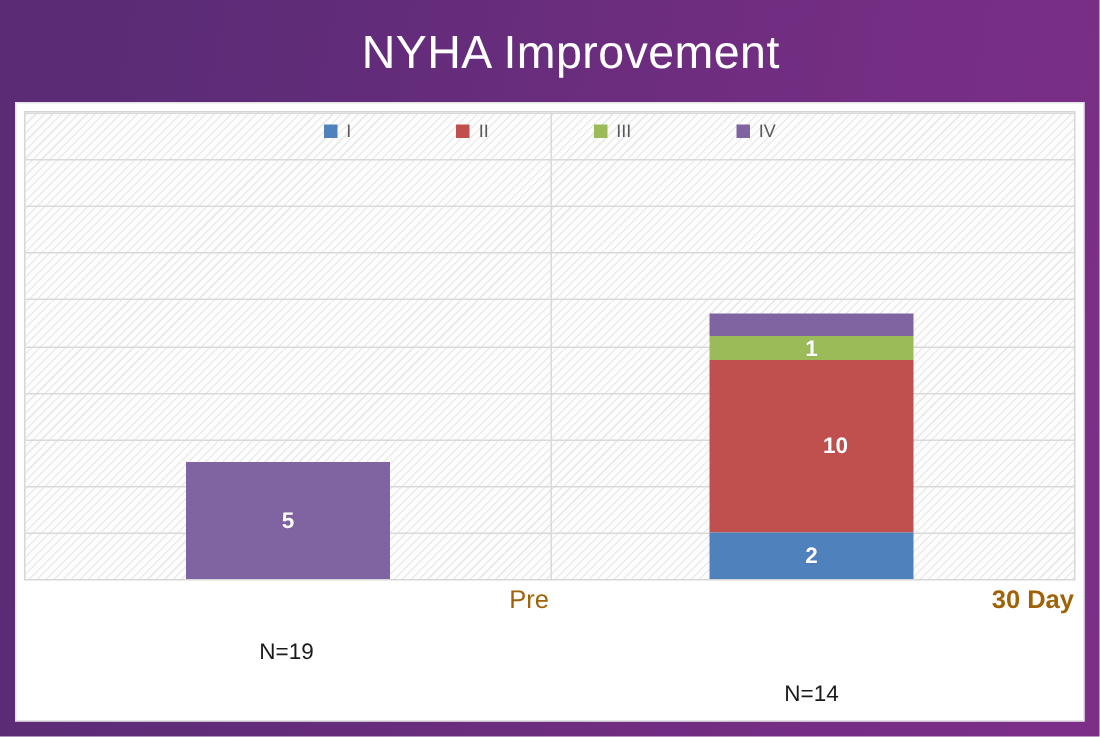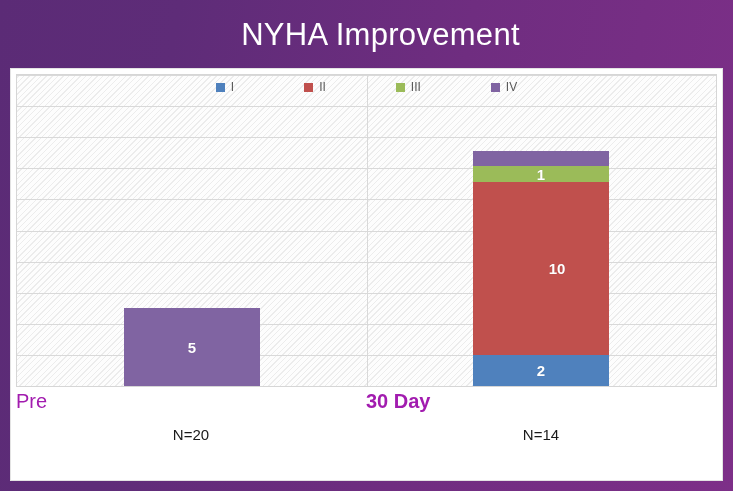--- a/index.html
+++ b/index.html
@@ -148,23 +148,23 @@
   #cat-labels {
     position: absolute;
     left: 5px;
     top: 322px;
     width: 701px;
     height: 34px;
   }
   .cat-label {
     position: absolute;
     top: 0;
-    font-size: 20px;
-    color: #a21caf;
-    text-align: left;
+    font-size: 17px;
+    color: #a16207;
+    text-align: right;
     line-height: 1;
   }
   #n-labels {
     position: absolute;
     left: 5px;
     top: 358px;
     width: 701px;
     height: 30px;
   }
   .n-label {
@@ -224,33 +224,33 @@
           <div class="bar-stack" style="width: 136px; left: 107px;">
             <div class="seg" style="background: rgb(128, 100, 162); height: 77.75px;">
               <span class="seg-label">5</span>
             </div>
           </div>
           <div class="bar-stack" style="width: 136px; left: 456px;">
             <div class="seg" style="background: rgb(128, 100, 162); height: 15.55px;"></div>
             <div class="seg" style="background: rgb(155, 187, 89); height: 15.55px;">
               <span class="seg-label">1</span>
             </div>
-            <div class="seg" style="background: rgb(192, 80, 77); height: 173px; padding-left: 32px;">
+            <div class="seg" style="background: rgb(192, 80, 77); height: 115px; padding-left: 32px;">
               <span class="seg-label">10</span>
             </div>
             <div class="seg" style="background: rgb(79, 129, 189); height: 31.1px;">
               <span class="seg-label">2</span>
             </div>
           </div>
         </div>
     </div>
 
     <div id="cat-labels">
         <div class="cat-label" style="left: 0px; width: 350px;">Pre</div>
         <div class="cat-label" style="left: 350px; width: 350px; font-weight: bold;">30 Day</div>
       </div>
     <div id="n-labels">
-        <div class="n-label" style="left: 0px; width: 350px;">N=20</div>
-        <div class="n-label" style="left: 350px; width: 350px;">N=14</div>
+        <div class="n-label" style="left: 0px; width: 350px;">N=19</div>
+        <div class="n-label" style="left: 350px; width: 350px; margin-top: 28px;">N=14</div>
       </div>
 
   </div>
 </div>
 
 </body></html>

